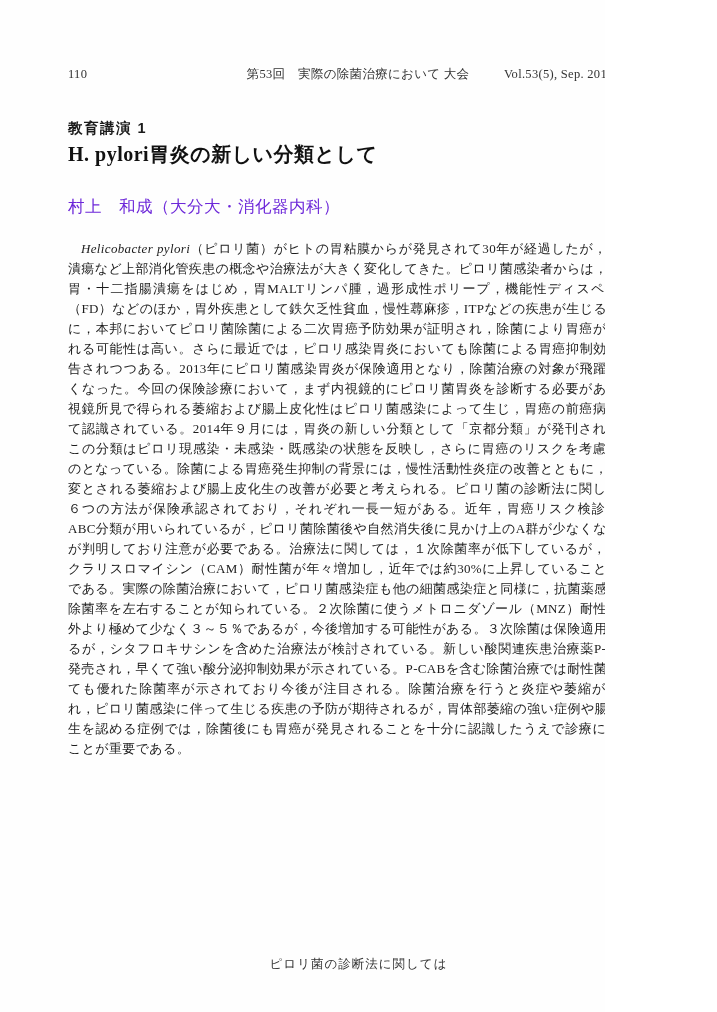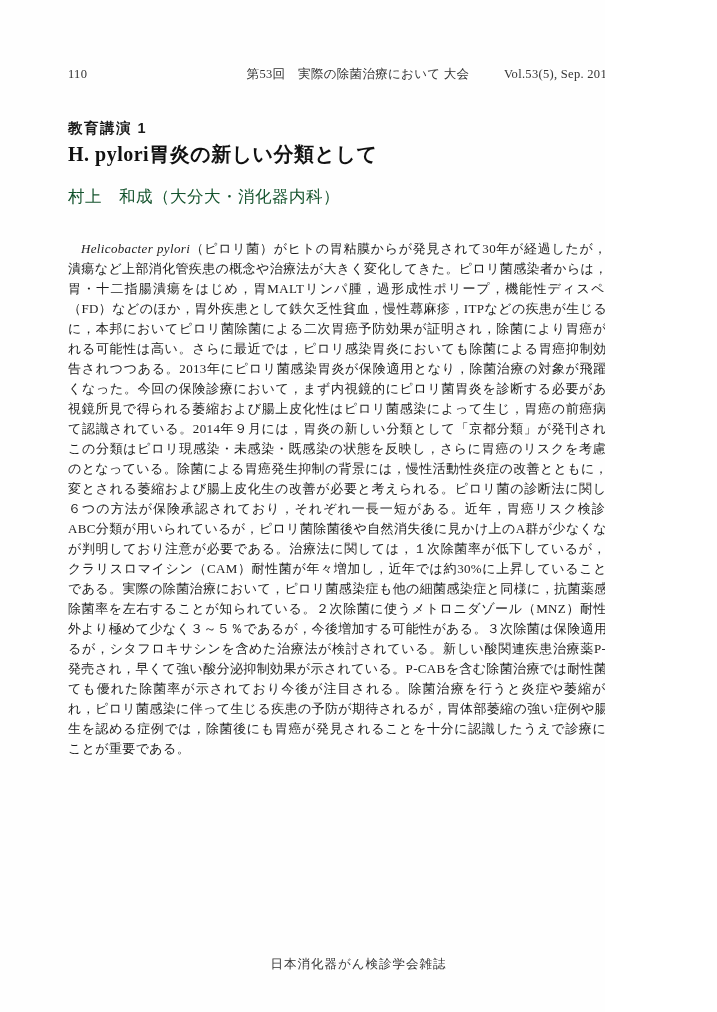--- a/index.html
+++ b/index.html
@@ -51,25 +51,25 @@
     font-weight: bold;
     font-size: 20px;
     letter-spacing: 0.5px;
     color: #111111;
   }
   .lecture-title .lat {
     font-family: "Liberation Serif", "DejaVu Serif", serif;
   }
   .author-line {
     position: absolute;
-    top: 186px;
+    top: 196px;
     left: 68px;
     font-size: 16.5px;
     letter-spacing: 0.5px;
-    color: #14532d;
+    color: #6d28d9;
   }
   .abstract {
     position: absolute;
     top: 239px;
     left: 68px;
     width: 580px;
     margin: 0;
     font-size: 13px;
     line-height: 20px;
     text-align: justify;
@@ -103,15 +103,15 @@
   </div>
 
   <div class="session-label">教育講演 1</div>
 
   <h1 class="lecture-title"><span class="lat">H. pylori</span><span>胃炎の新しい分類として</span></h1>
 
   <div class="author-line">村上　和成（大分大・消化器内科）</div>
 
   <p class="abstract"><span class="lat">Helicobacter pylori</span><span>（ピロリ菌）がヒトの胃粘膜からが発見されて30年が経過したが，消化性潰瘍など上部消化管疾患の概念や治療法が大きく変化してきた。ピロリ菌感染者からは，胃癌や胃・十二指腸潰瘍をはじめ，胃MALTリンパ腫，過形成性ポリープ，機能性ディスペプシア（FD）などのほか，胃外疾患として鉄欠乏性貧血，慢性蕁麻疹，ITPなどの疾患が生じる。さらに，本邦においてピロリ菌除菌による二次胃癌予防効果が証明され，除菌により胃癌が抑制される可能性は高い。さらに最近では，ピロリ感染胃炎においても除菌による胃癌抑制効果が報告されつつある。2013年にピロリ菌感染胃炎が保険適用となり，除菌治療の対象が飛躍的に多くなった。今回の保険診療において，まず内視鏡的にピロリ菌胃炎を診断する必要がある。内視鏡所見で得られる萎縮および腸上皮化性はピロリ菌感染によって生じ，胃癌の前癌病変として認識されている。2014年９月には，胃炎の新しい分類として「京都分類」が発刊されたが，この分類はピロリ現感染・未感染・既感染の状態を反映し，さらに胃癌のリスクを考慮したものとなっている。除菌による胃癌発生抑制の背景には，慢性活動性炎症の改善とともに，前癌病変とされる萎縮および腸上皮化生の改善が必要と考えられる。ピロリ菌の診断法に関しては，６つの方法が保険承認されており，それぞれ一長一短がある。近年，胃癌リスク検診としてABC分類が用いられているが，ピロリ菌除菌後や自然消失後に見かけ上のA群が少なくないことが判明しており注意が必要である。治療法に関しては，１次除菌率が低下しているが，これはクラリスロマイシン（CAM）耐性菌が年々増加し，近年では約30%に上昇していることが要因である。実際の除菌治療において，ピロリ菌感染症も他の細菌感染症と同様に，抗菌薬感受性が除菌率を左右することが知られている。２次除菌に使うメトロニダゾール（MNZ）耐性菌は海外より極めて少なく３～５％であるが，今後増加する可能性がある。３次除菌は保険適用外であるが，シタフロキサシンを含めた治療法が検討されている。新しい酸関連疾患治療薬P-CABが発売され，早くて強い酸分泌抑制効果が示されている。P-CABを含む除菌治療では耐性菌に対しても優れた除菌率が示されており今後が注目される。除菌治療を行うと炎症や萎縮が改善され，ピロリ菌感染に伴って生じる疾患の予防が期待されるが，胃体部萎縮の強い症例や腸上皮化生を認める症例では，除菌後にも胃癌が発見されることを十分に認識したうえで診療にあたることが重要である。</span></p>
 
-  <div class="page-footer">日本消化器がん検診学会雑誌</div>
+  <div class="page-footer">ピロリ菌の診断法に関しては</div>
 
 </div>
 
 </body></html>

